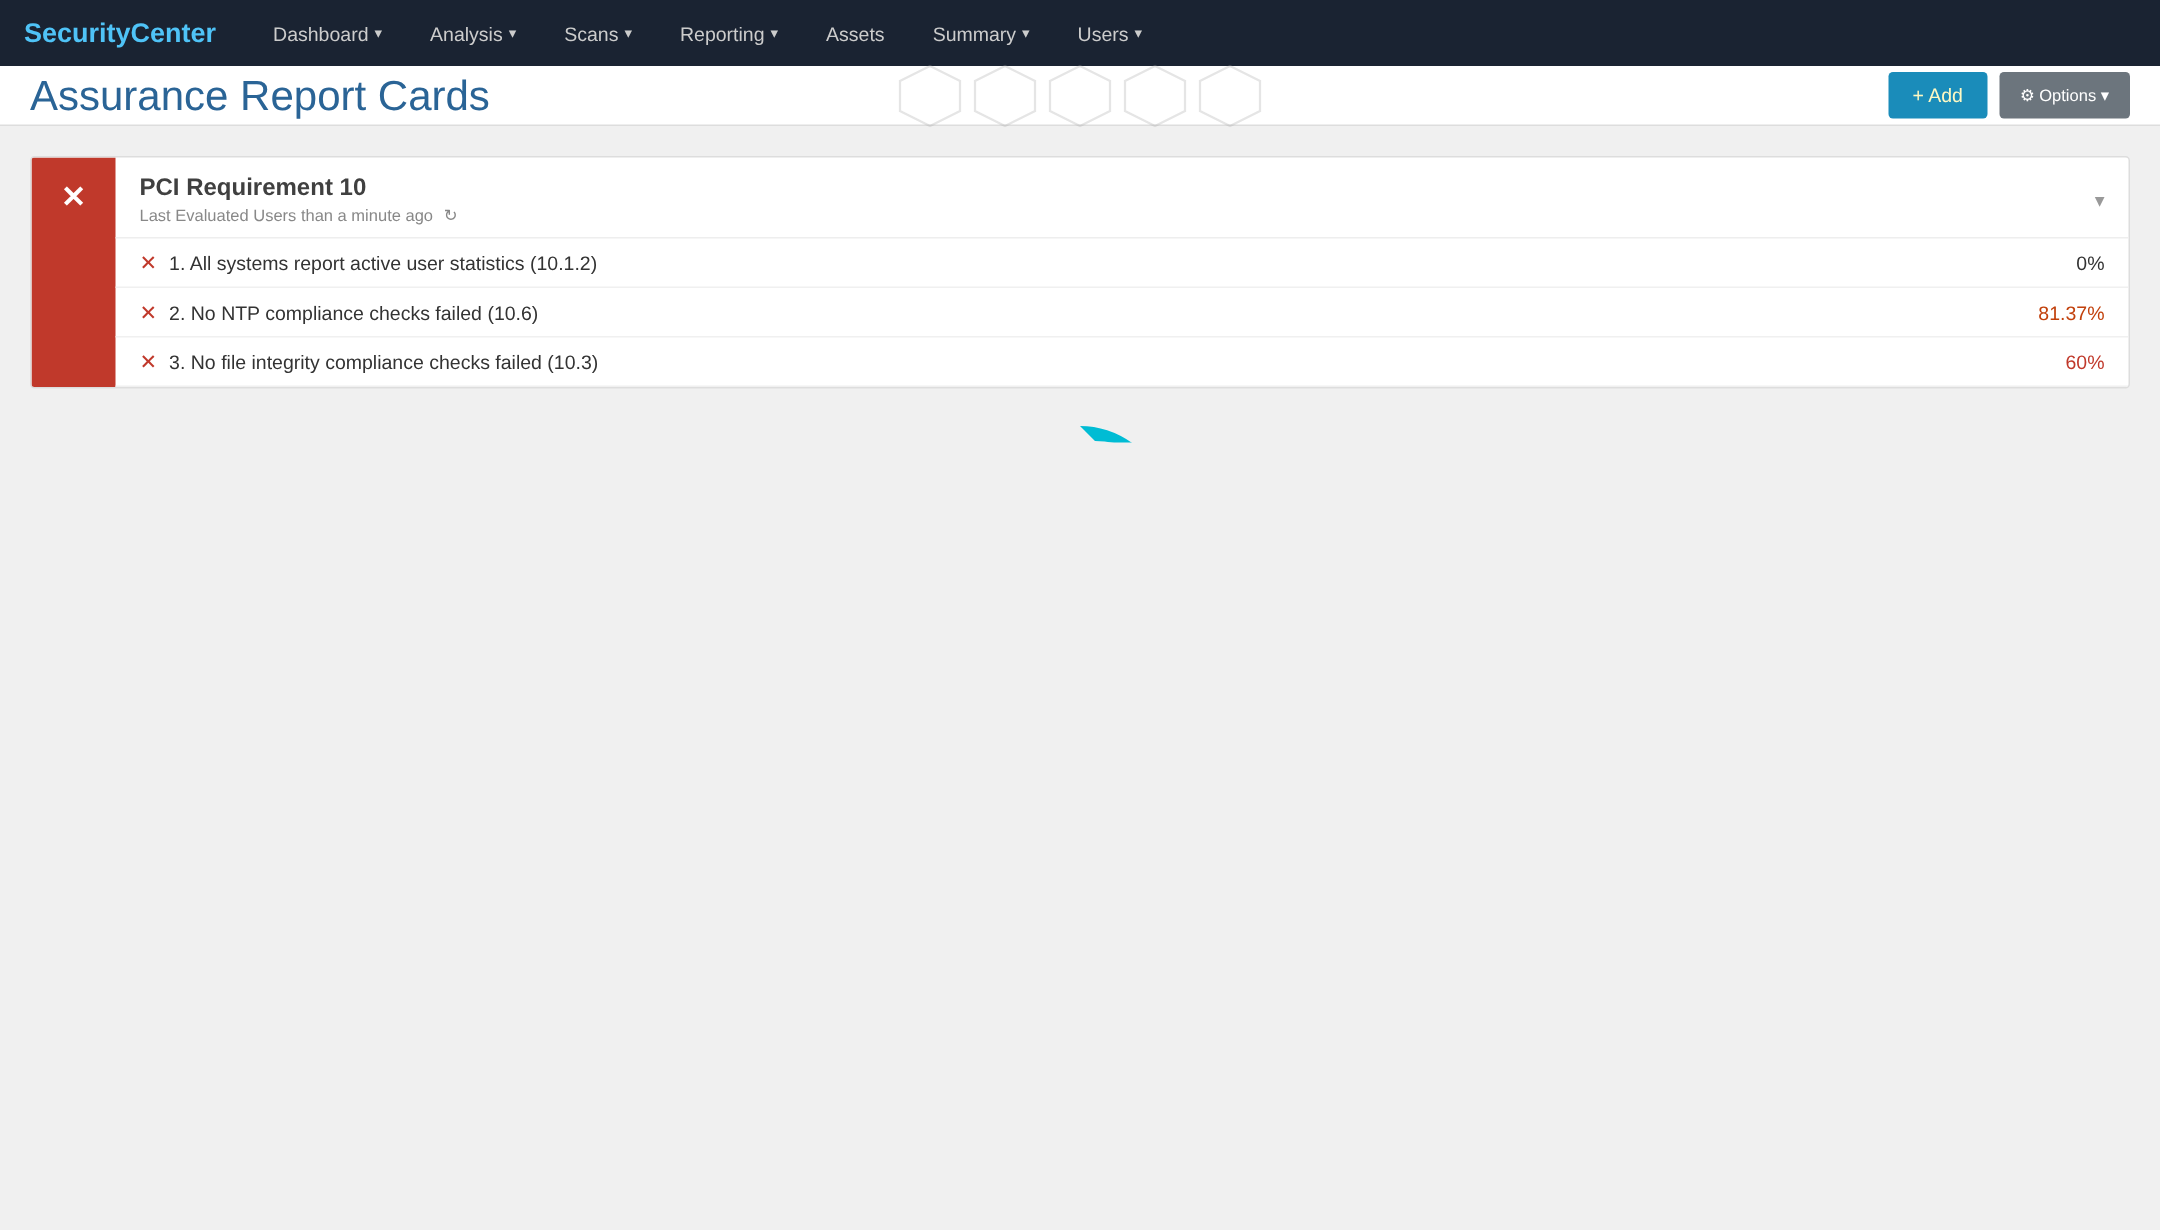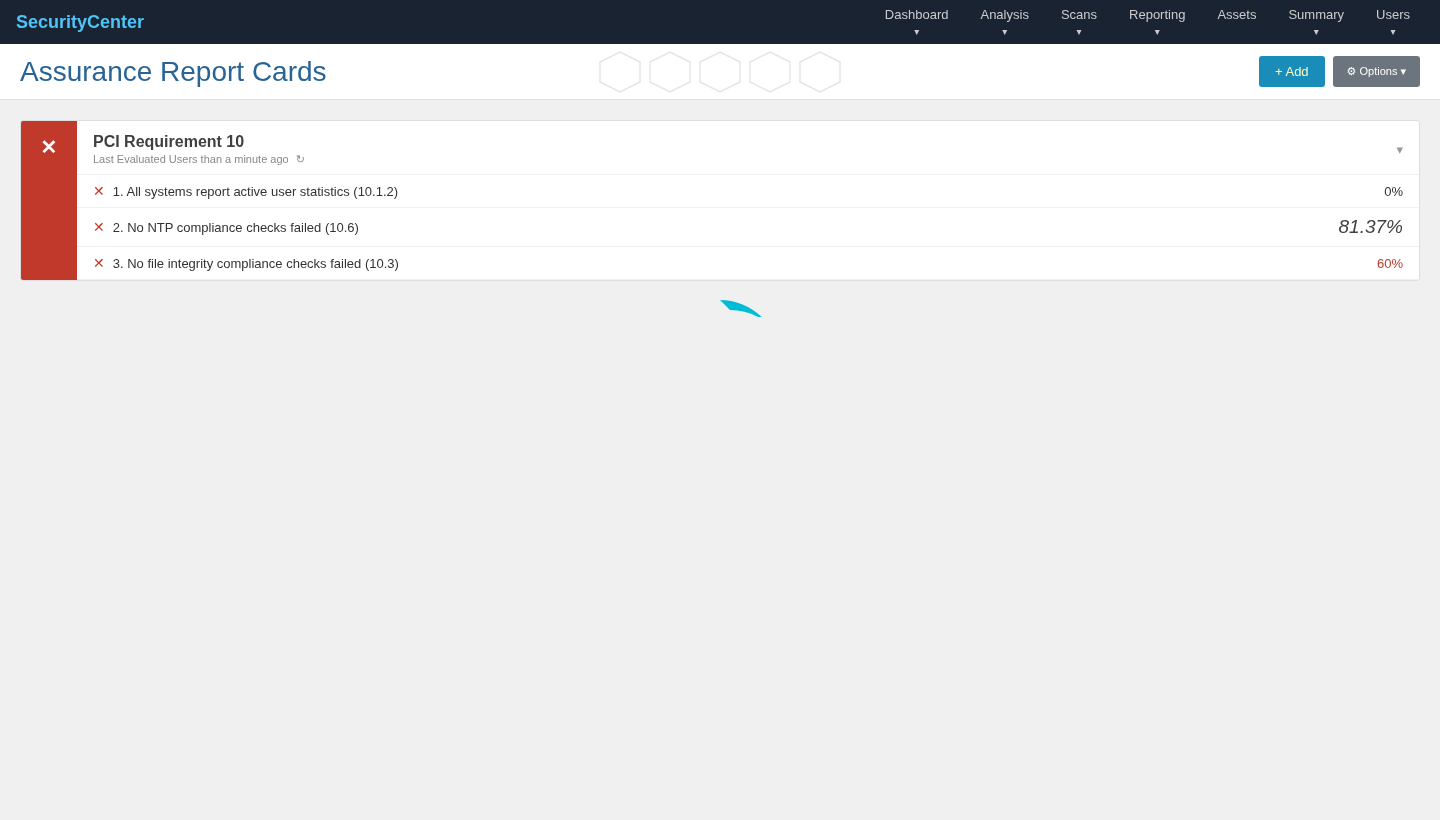--- a/index.html
+++ b/index.html
@@ -6,53 +6,51 @@
     body { font-family: 'Helvetica Neue', Arial, sans-serif; background: #f0f0f0; font-size: 13px; color: #333; }
 
     
     .navbar {
       background: #1a2332;
       height: 44px;
       display: flex;
       align-items: center;
       padding: 0 16px;
       color: #fff;
-      justify-content: space-between;
     }
     .navbar-brand {
       font-size: 18px;
       font-weight: bold;
       color: #fff;
       margin-right: 24px;
       white-space: nowrap;
     }
     .navbar-brand span { color: #4fc3f7; }
     .nav-items { display: flex; gap: 4px; }
     .nav-item {
       color: #ccc;
       padding: 6px 14px;
       cursor: pointer;
       border-radius: 3px;
       display: flex;
       align-items: center;
       gap: 4px;
       font-size: 13px;
-      flex-direction: column;
     }
     .nav-item .caret { font-size: 10px; }
 
     
     .page-header {
       background: #fff;
       border-bottom: 1px solid #ddd;
       display: flex;
       align-items: center;
       justify-content: space-between;
       padding: 0 20px;
-      height: 56px;
+      height: 40px;
       position: relative;
     }
     .page-title {
       font-size: 28px;
       font-weight: 300;
       color: #2a6496;
     }
     .header-actions { display: flex; gap: 8px; }
     .btn-add {
       background: #1a8cba;
@@ -147,21 +145,21 @@
       display: flex;
       align-items: center;
       justify-content: space-between;
       padding: 8px 16px;
       border-bottom: 1px solid #f0f0f0;
     }
     .arc-row-left { display: flex; align-items: center; gap: 8px; }
     .arc-row-x { color: #c0392b; font-size: 14px; }
     .arc-row-label { font-size: 13px; color: #333; }
     .arc-row-pct-0 { color: #333; font-size: 13px; }
-    .arc-row-pct-high { color: #404040; font-size: 19px; font-style: italic; }
+    .arc-row-pct-high { color: #c2410c; font-size: 13px; }
     .arc-row-pct-med { color: #c0392b; font-size: 13px; }
 
     
     .drill-tooltip {
       position: absolute;
       top: 155px;
       left: 490px;
       background: #00bcd4;
       color: #fff;
       font-size: 18px;

